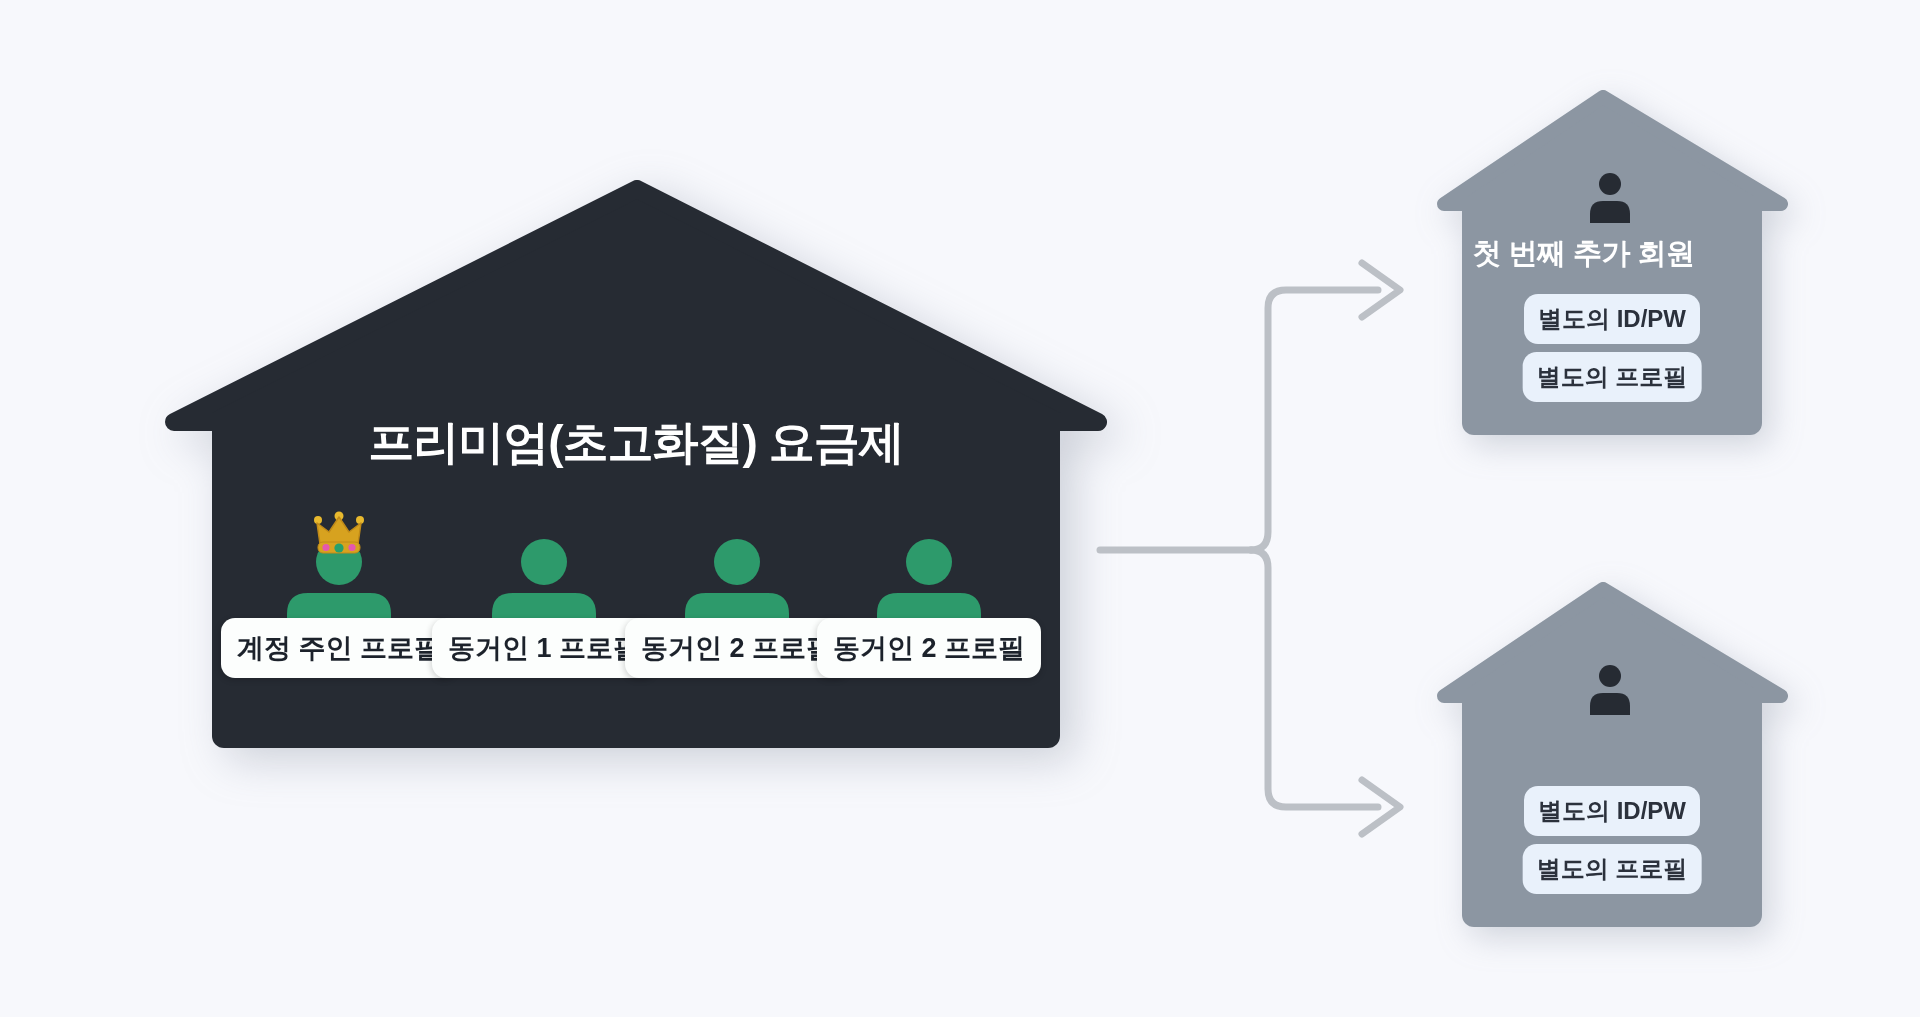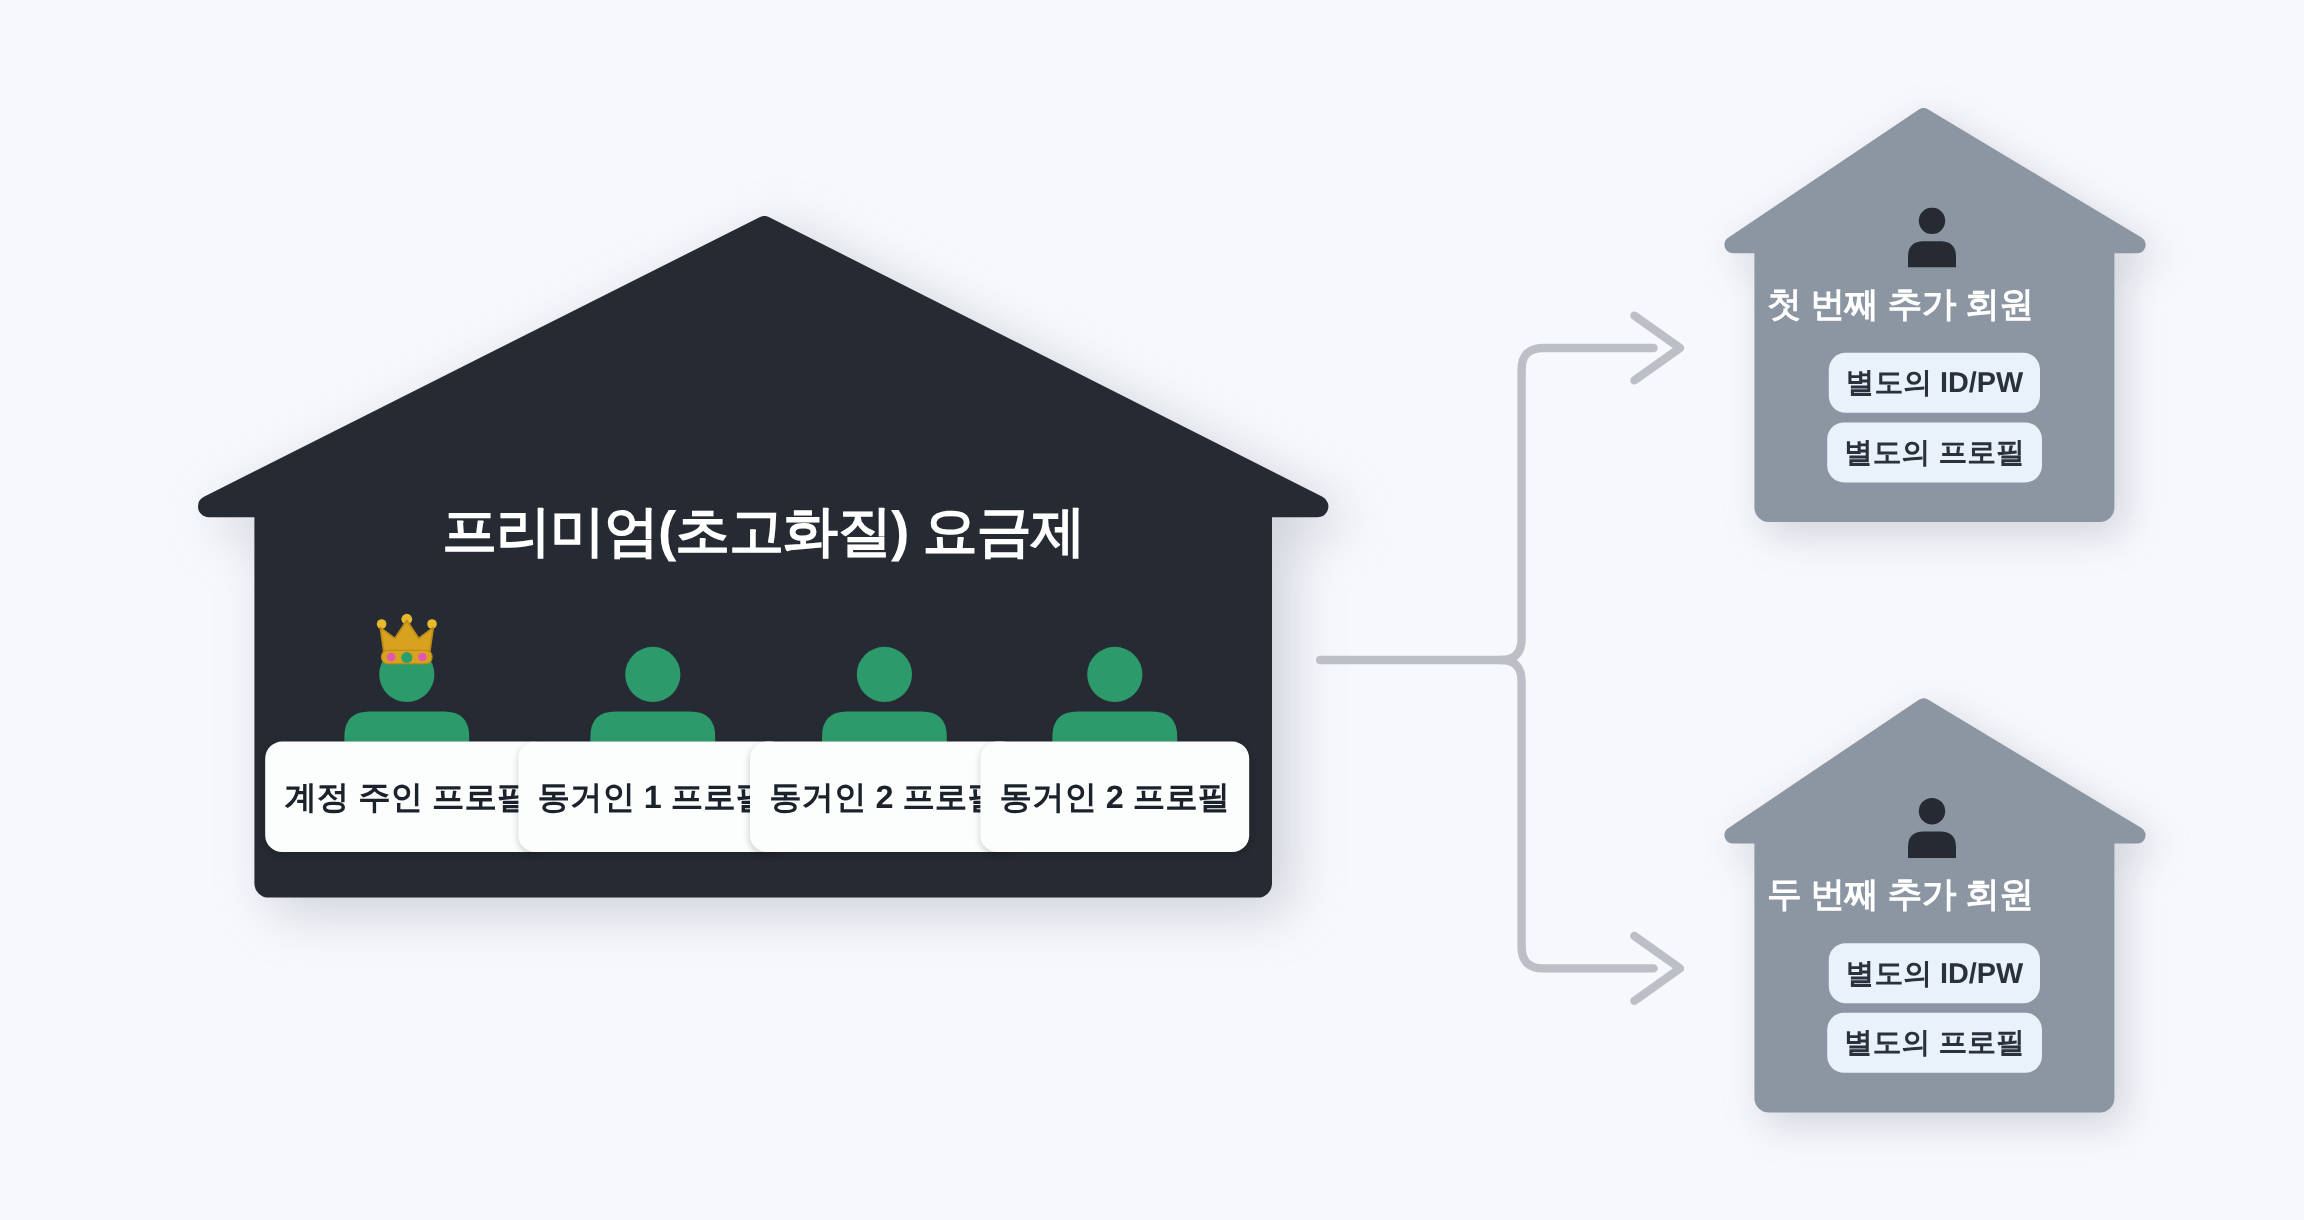--- a/index.html
+++ b/index.html
@@ -32,21 +32,21 @@
     position:absolute;left:212px;top:412px;width:848px;
     text-align:center;font-size:46px;font-weight:800;color:var(--white);
     letter-spacing:-1px;white-space:nowrap;
   }
   .member-icon{position:absolute;top:536px;}
   .crown{position:absolute;top:511px;}
   .profile-label{
     position:absolute;top:618px;transform:translateX(-50%);
     background:var(--label-bg);color:var(--label-text);
     font-size:27px;font-weight:800;white-space:nowrap;
-    padding:28px 16px;border-radius:14px;
+    padding:12px 16px;border-radius:14px;
     box-shadow:0 2px 6px rgba(0,0,0,.18);
   }
 
   
   .extra-title{
     position:absolute;width:243px;text-align:center;
     font-size:29px;font-weight:800;color:var(--white);
     letter-spacing:-0.5px;white-space:nowrap;
   }
   .badge{
@@ -136,17 +136,16 @@
     <svg class="roof-svg" style="left:1430px;top:572px;" width="360" height="140" viewBox="0 0 360 140">
       <polygon points="14,124 173,17 351,124" style="fill:var(--house-gray);stroke:var(--house-gray);stroke-width:14;stroke-linejoin:round"></polygon>
     </svg>
     <div class="house-body body-gray" style="left:1462px;top:697px;width:300px;height:230px;"></div>
   </div>
 
   <svg class="abs" style="left:1588px;top:665px;" width="44" height="50" viewBox="0 0 44 50">
     <circle cx="22" cy="11" r="11" style="fill:var(--house-dark)"></circle>
     <path d="M2 50 V41 Q2 28 15 28 H29 Q42 28 42 41 V50 Z" style="fill:var(--house-dark)"></path>
   </svg>
-  <div class="extra-title" style="left:1462px;top:726px;">두 번째 추가 회원</div>
   <div class="badge" style="left:1612px;top:786px;">별도의 ID/PW</div>
   <div class="badge" style="left:1612px;top:844px;">별도의 프로필</div>
 
 </div>
 
 </body></html>

